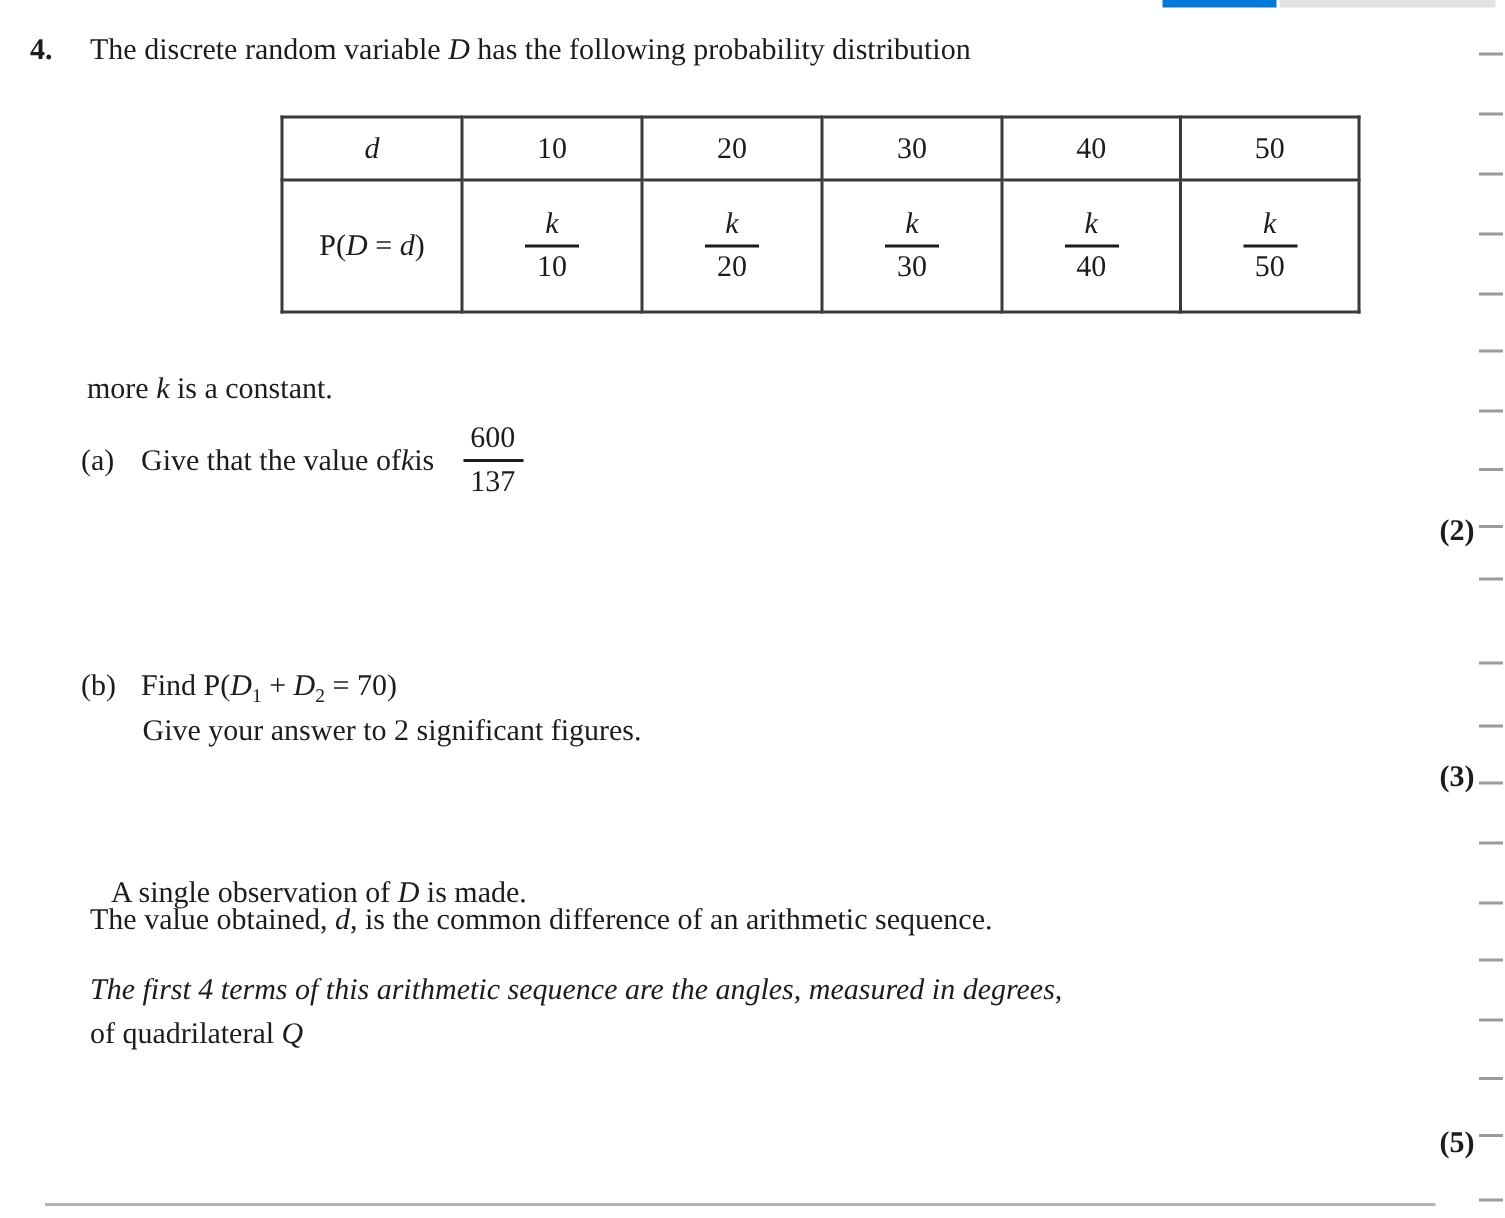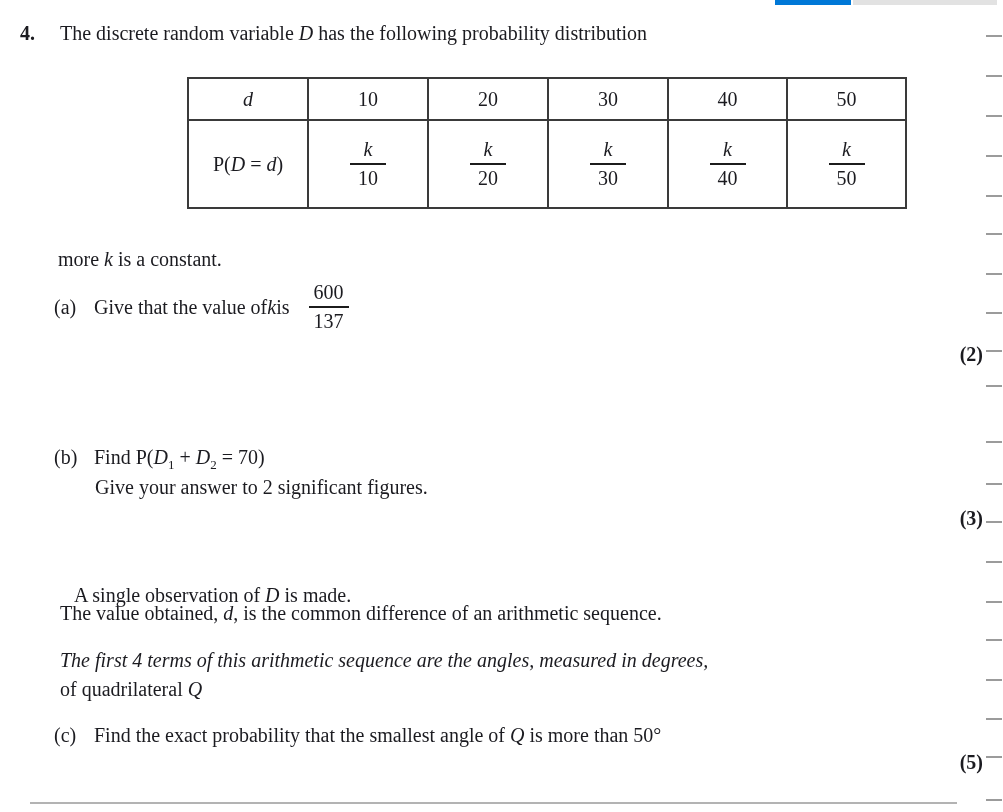--- a/index.html
+++ b/index.html
@@ -104,21 +104,20 @@
   <div class="line" style="left:95px;top:476px;">Give your answer to 2 significant figures.</div>
   <div class="mark" style="top:507px;">(3)</div>
 
   <div class="line" style="left:60px;top:584px;margin-left:14px;"><span>A single observation of </span><span class="it">D</span><span> is made.</span></div>
 
   <div class="line" style="left:60px;top:602px;text-align:right;"><span>The value obtained, </span><span class="it">d</span><span>, is the common difference of an arithmetic sequence.</span></div>
 
   <div class="line" style="left:60px;top:649px;font-style:italic;">The first 4 terms of this arithmetic sequence are the angles, measured in degrees,</div>
   <div class="line" style="left:60px;top:678px;text-align:center;"><span>of quadrilateral </span><span class="it">Q</span></div>
 
-  <div class="line" style="left:54px;top:724px;"><span class="plabel">(c)</span><span>Find the exact probability that the smallest angle of </span><span class="it">Q</span><span> is more than 50°</span></div>
   <div class="mark" style="top:751px;">(5)</div>
 
   <div class="rdash" style="top:35px;"></div>
   <div class="rdash" style="top:75px;"></div>
   <div class="rdash" style="top:115px;"></div>
   <div class="rdash" style="top:155px;"></div>
   <div class="rdash" style="top:195px;"></div>
   <div class="rdash" style="top:233px;"></div>
   <div class="rdash" style="top:273px;"></div>
   <div class="rdash" style="top:312px;"></div>

